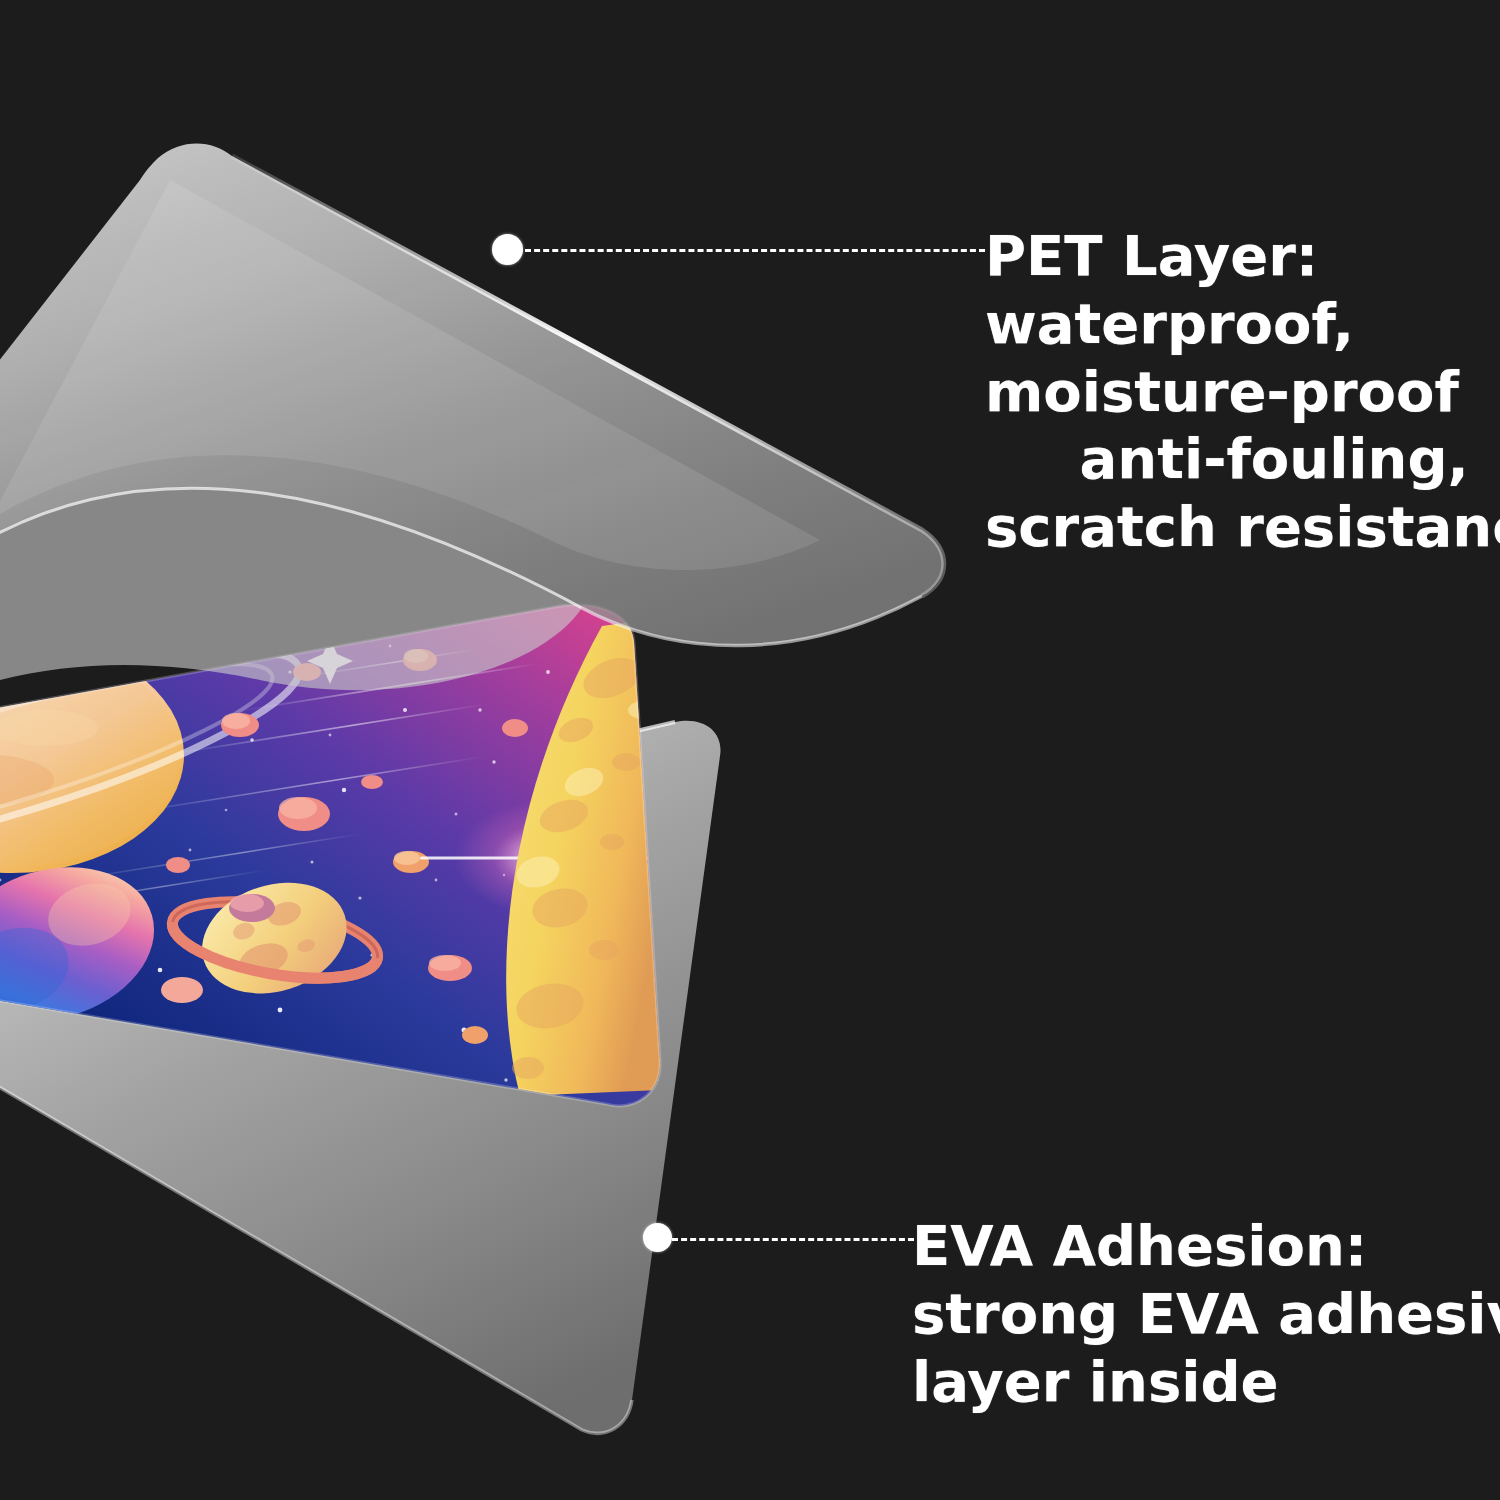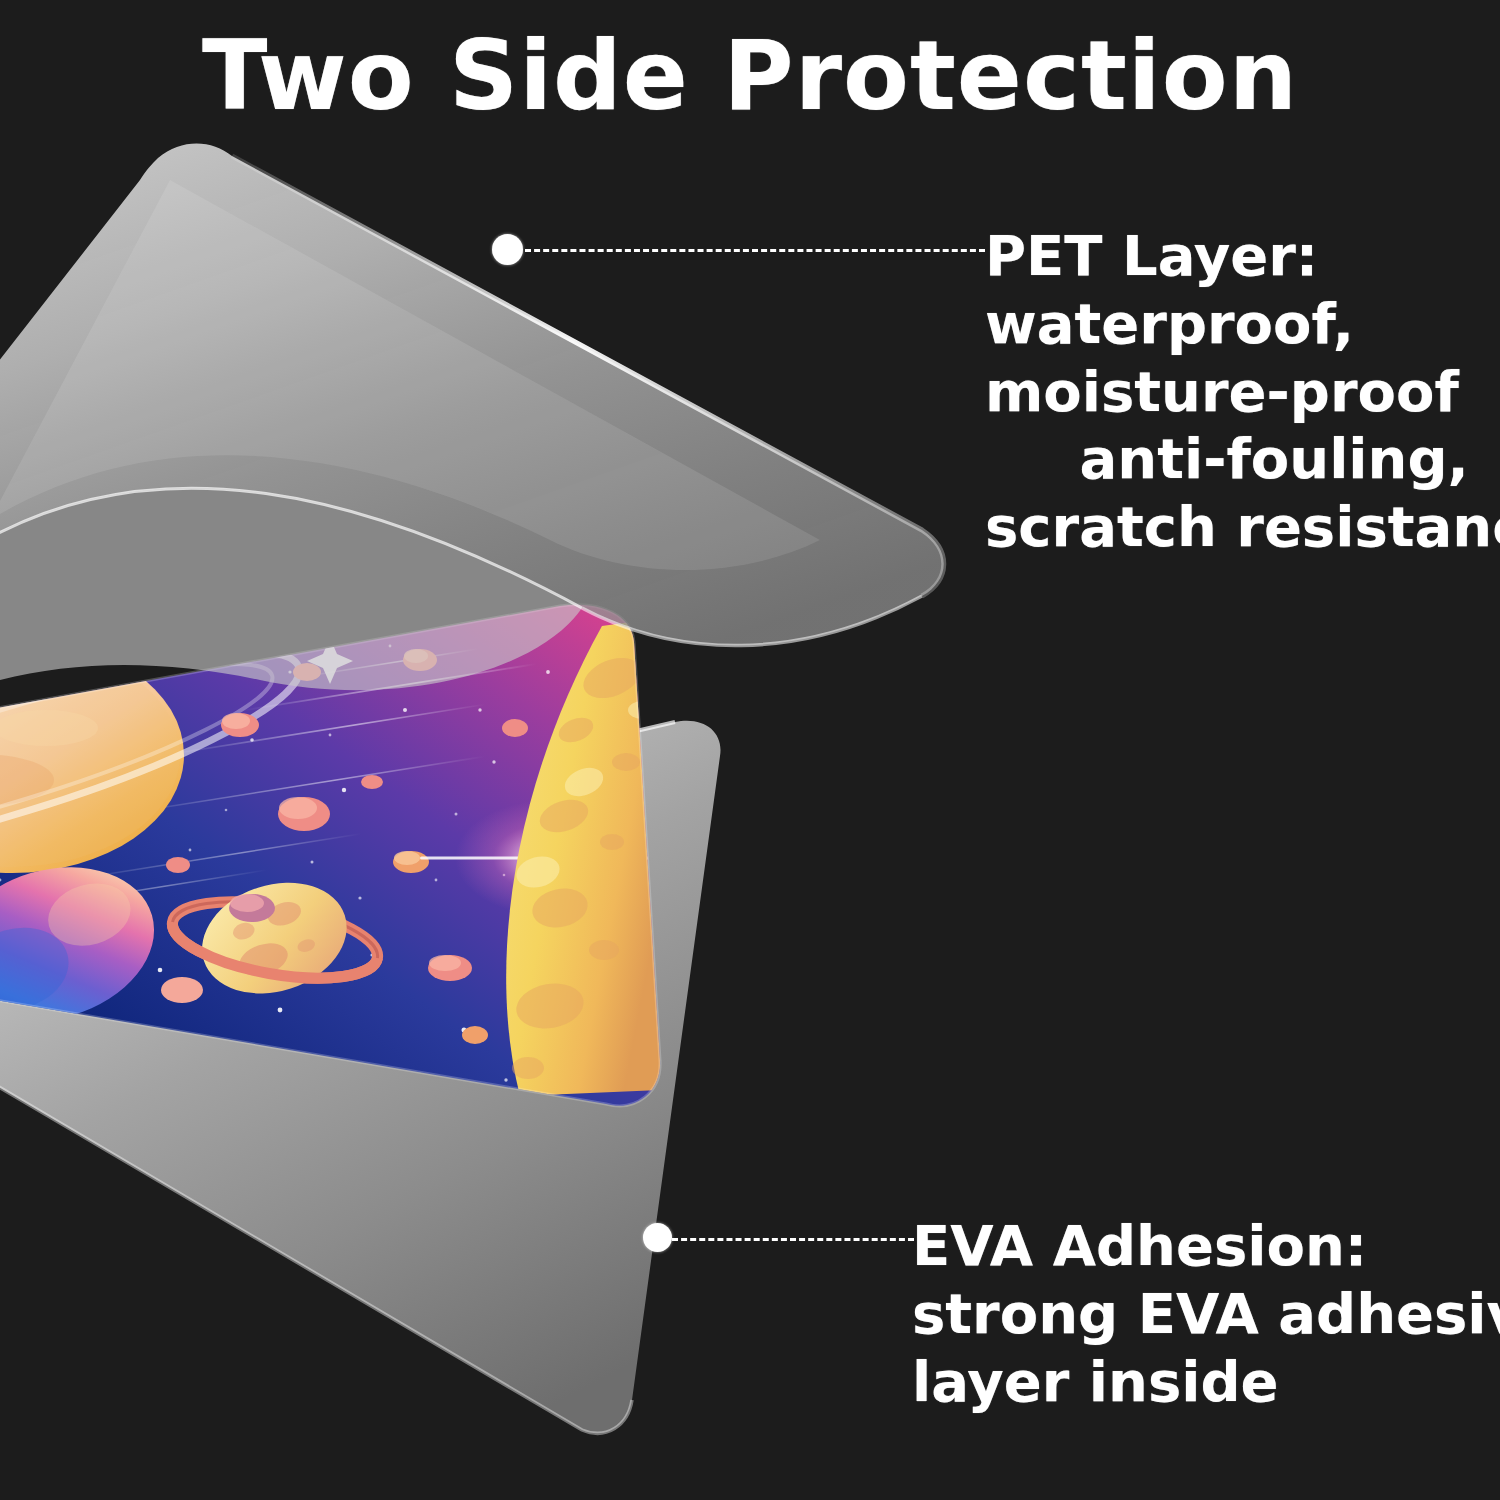--- a/index.html
+++ b/index.html
@@ -348,21 +348,20 @@
              C 260,536 120,560 14,640
              C -18,664 -40,648 -34,612 Z" fill="#c9c9c9" opacity=".62"></path>
     <path d="M 86,470 C 300,300 560,400 742,498" fill="none" stroke="#ffffff" stroke-opacity=".70" stroke-width="3"></path>
   </svg>
 
   <div class="leader" id="pet-leader"></div>
   <div class="dot" id="pet-dot"></div>
   <div class="leader" id="eva-leader"></div>
   <div class="dot" id="eva-dot"></div>
 
-  <div class="title">Two Side Protection</div>
 
   <div class="callout" id="pet-callout">
     <span class="ln">PET Layer:</span>
     <span class="ln">waterproof,</span>
     <span class="ln">moisture-proof</span>
     <span class="ln c">anti-fouling,</span>
     <span class="ln">scratch resistance</span>
   </div>
 
   <div class="callout" id="eva-callout">

